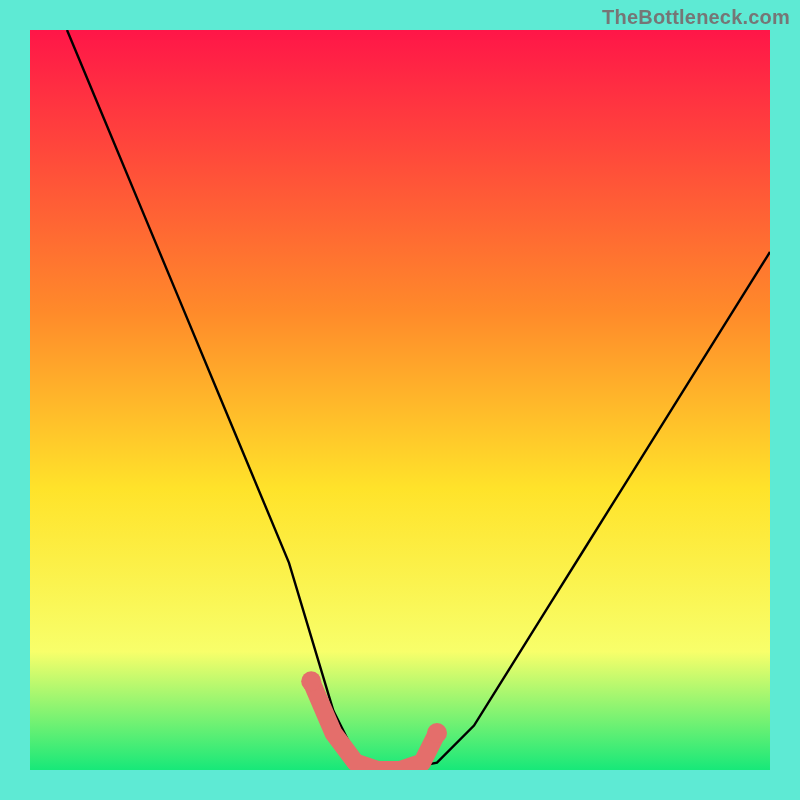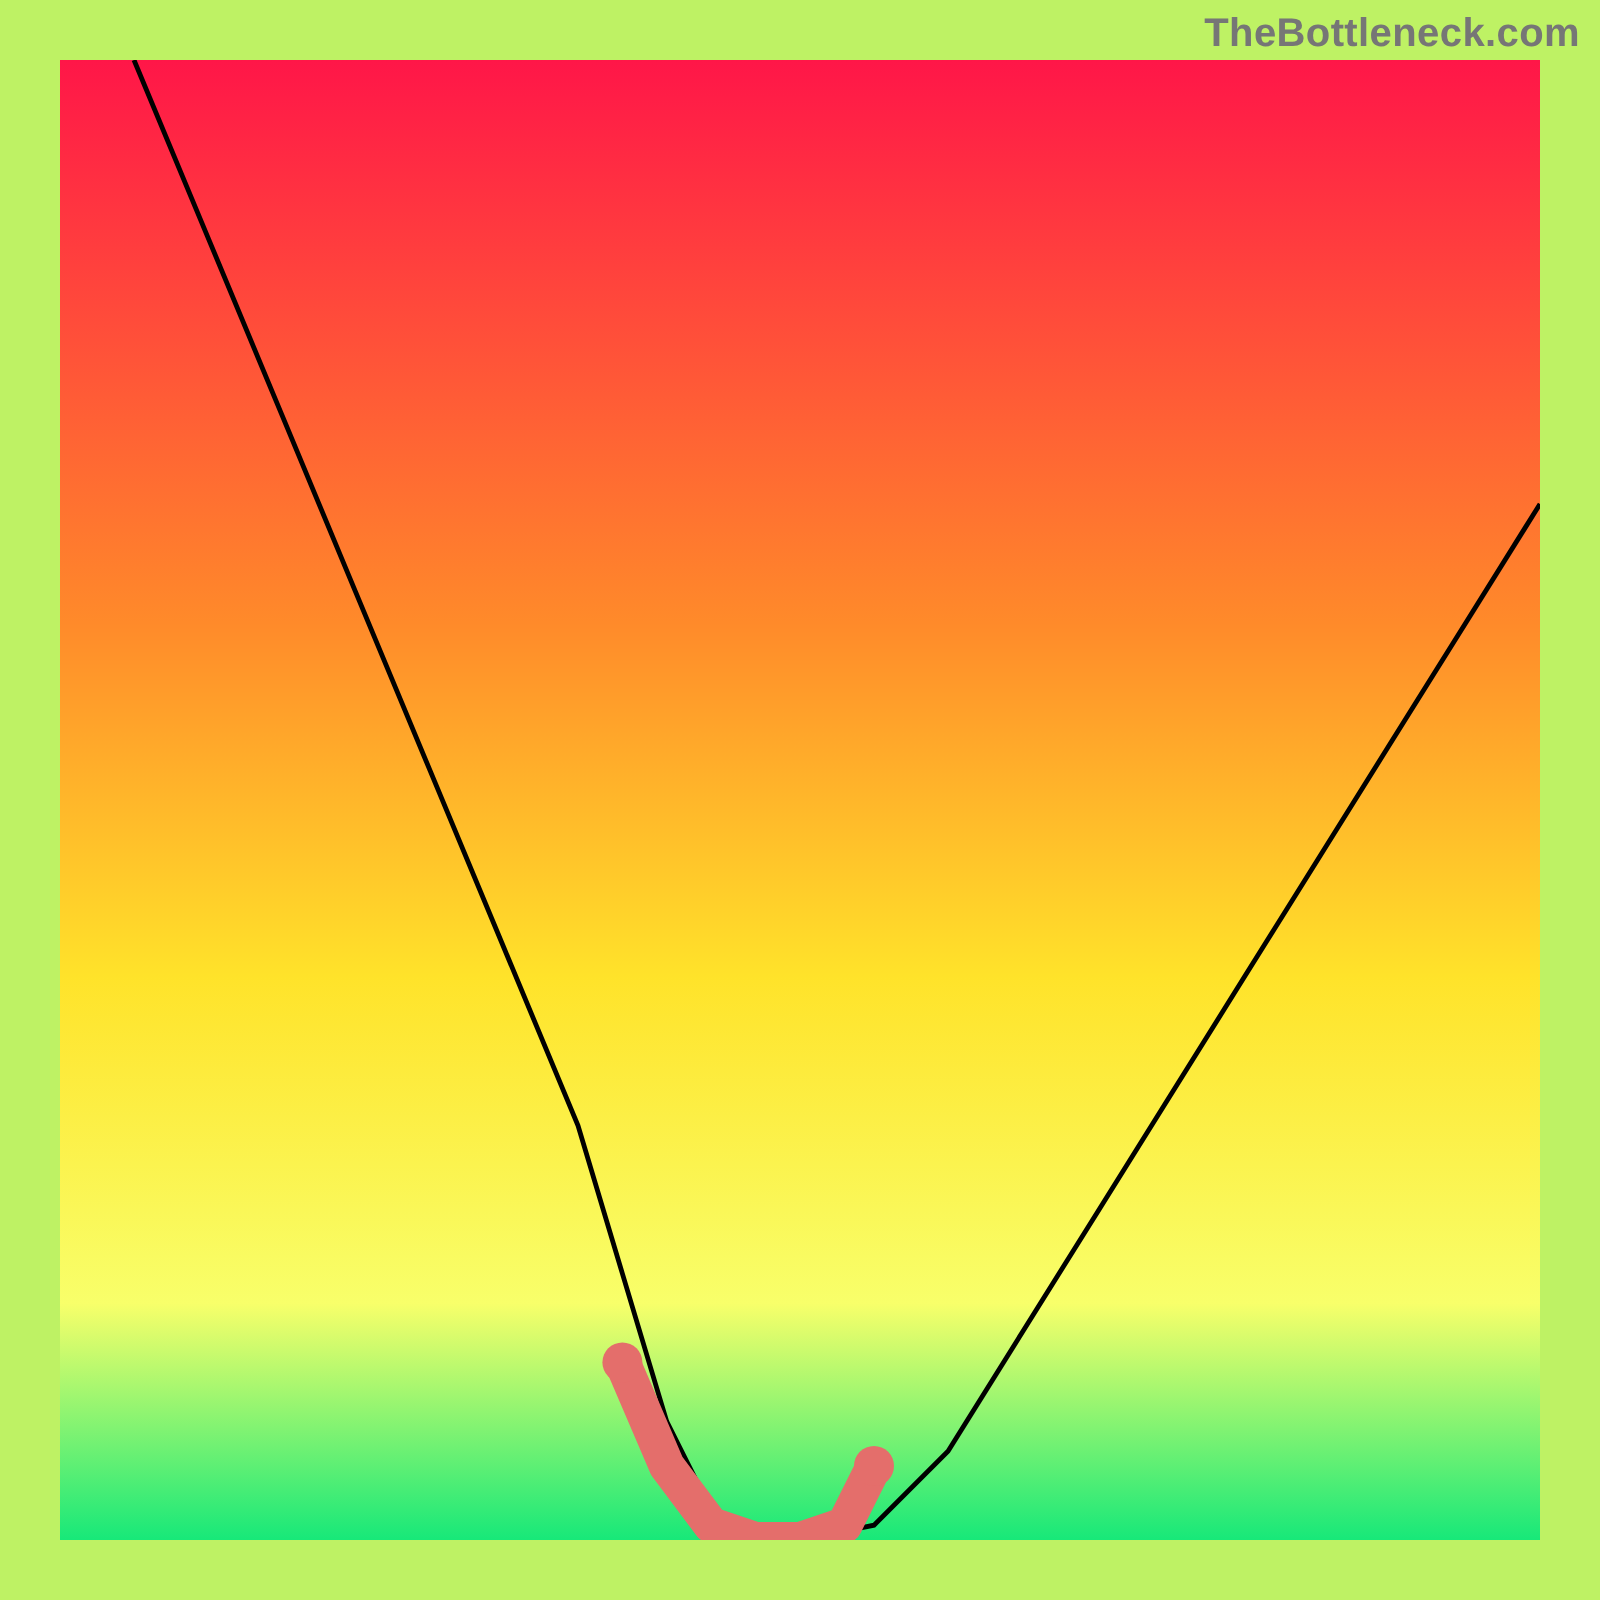--- a/index.html
+++ b/index.html
@@ -7,21 +7,21 @@
     padding: 0;
     width: 800px;
     height: 800px;
     background: #000;
     overflow: hidden;
   }
   .wrap {
     position: relative;
     width: 800px;
     height: 800px;
-    background: #bef264;
+    background: #5eead4;
   }
   .watermark {
     position: absolute;
     top: 6px;
     right: 10px;
     font-family: Arial, Helvetica, sans-serif;
     font-size: 20px;
     font-weight: bold;
     color: #767676;
     letter-spacing: 0.2px;

